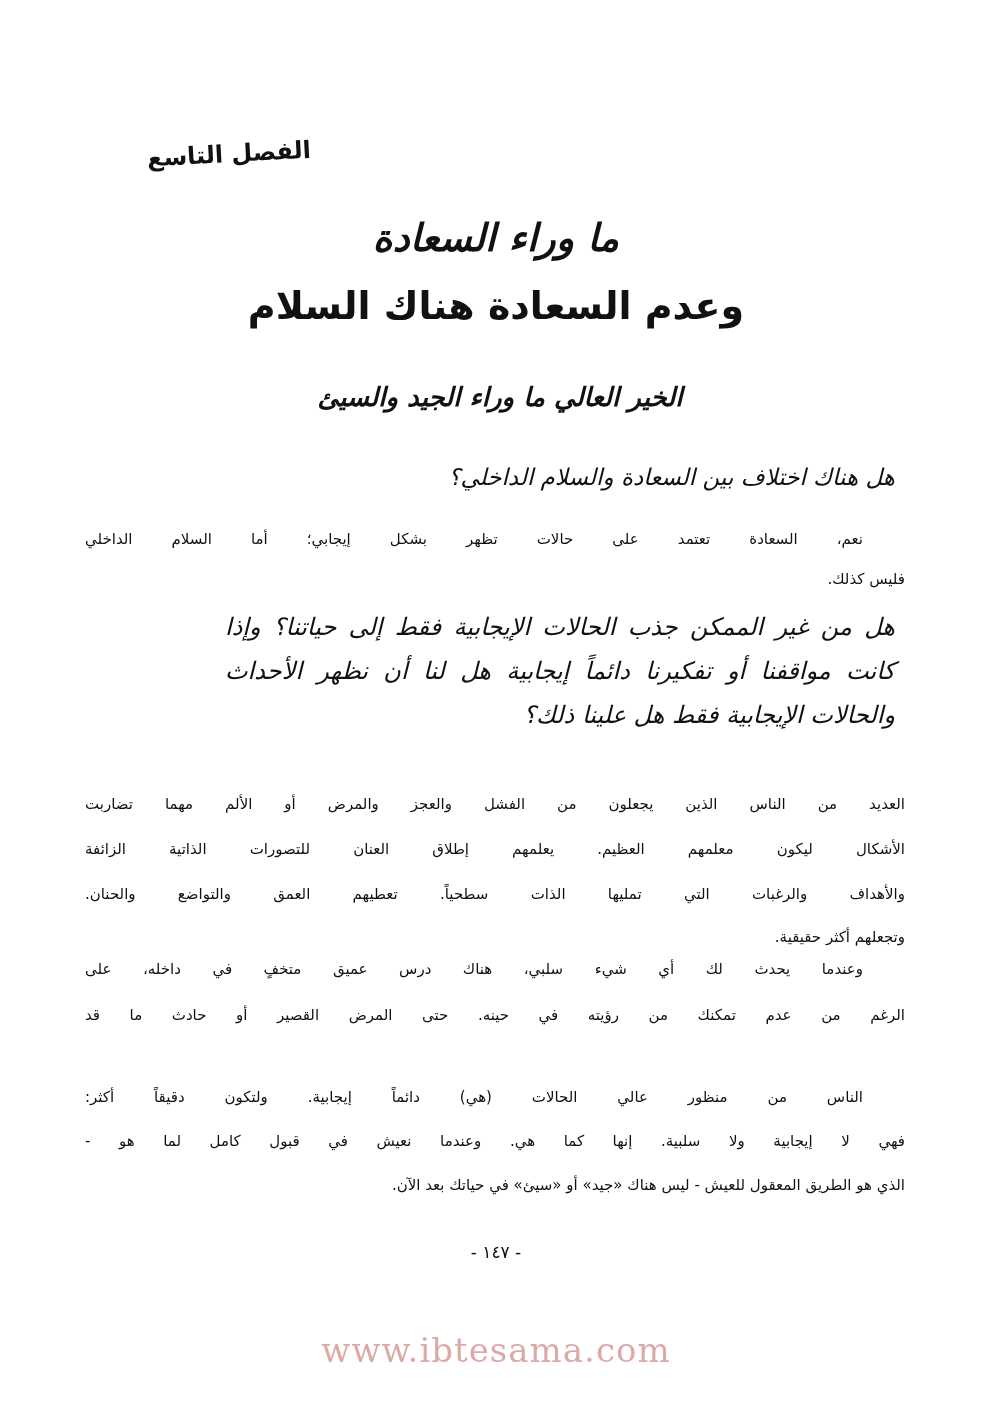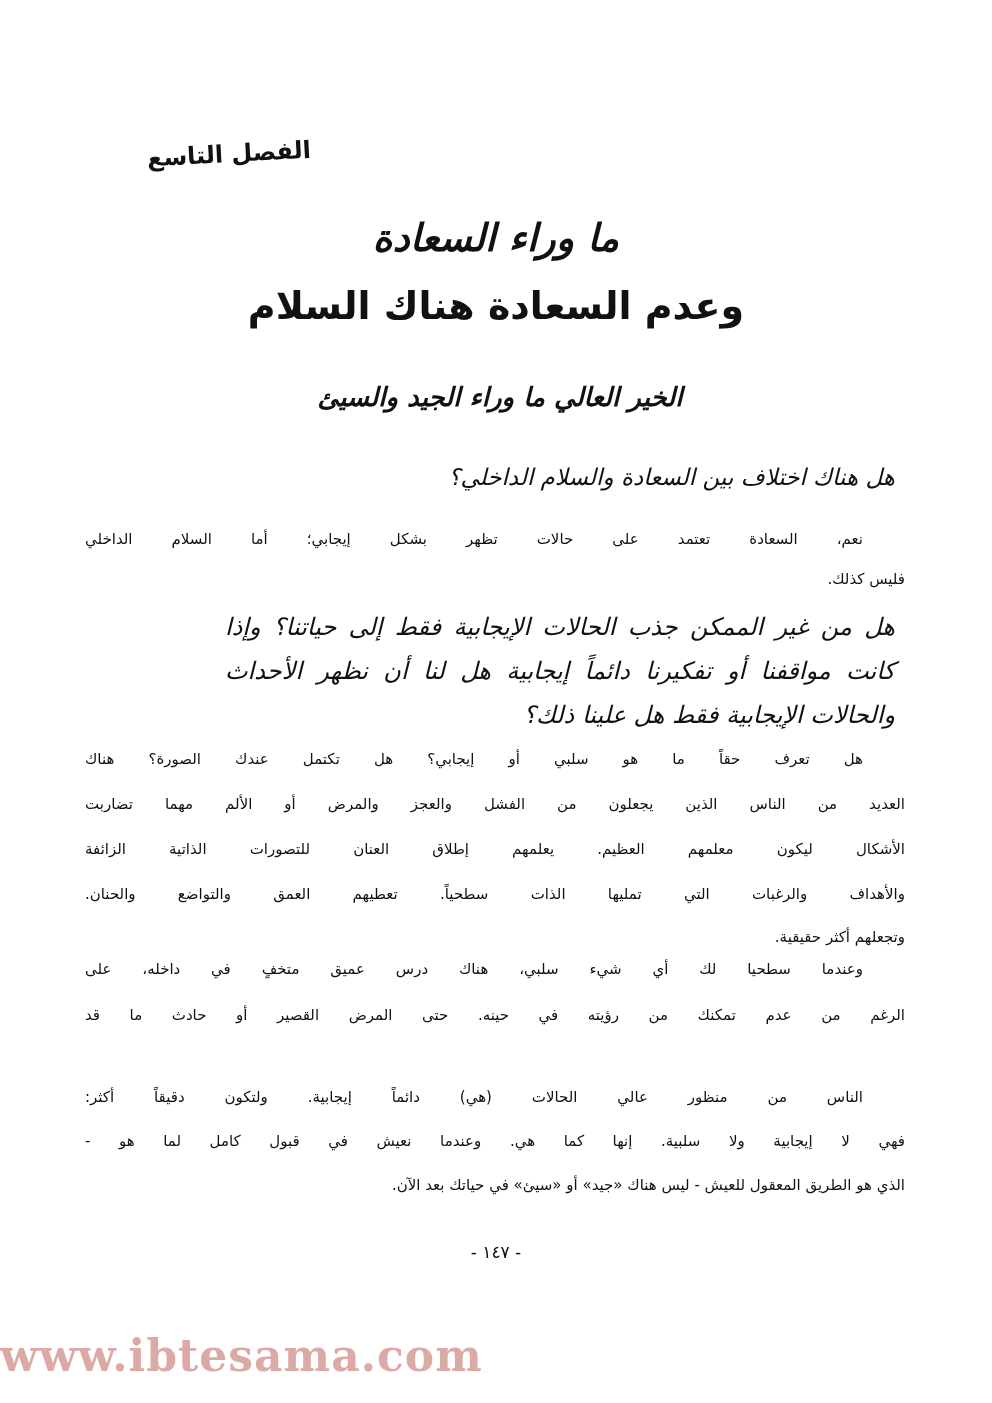--- a/index.html
+++ b/index.html
@@ -59,26 +59,25 @@
     left:140px;right:10px;
     font-size:24px;font-style:italic;
   }
   
   .page-number{
     left:0;right:0;top:1242px;text-align:center;
     font-size:17px;direction:rtl;
   }
   
   .watermark{
-    left:0;right:0;top:1330px;text-align:left;
+    left:0;right:0;top:1330px;text-align:center;
     font-family:"DejaVu Serif",serif;
-    font-size:44px;
+    font-size:34px;
     direction:ltr;
     letter-spacing:1px;
-    font-weight:bold;
   }
 </style>
 </head>
 <body>
 
 <div class="page" style="background: rgb(255, 255, 255); color: rgb(17, 17, 17);">
 
   <div class="abs chapter-label">الفصل التاسع</div>
 
   <div class="abs title title-1">ما وراء السعادة</div>
@@ -90,27 +89,26 @@
 
     <div class="line q1">هل هناك اختلاف بين السعادة والسلام الداخلي؟</div>
 
     <div class="line indent" style="top:522px">نعم، السعادة تعتمد على حالات تظهر بشكل إيجابي؛ أما السلام الداخلي</div>
     <div class="line endline" style="top:562px">فليس كذلك.</div>
 
     <div class="line q2line" style="top:610px">هل من غير الممكن جذب الحالات الإيجابية فقط إلى حياتنا؟ وإذا</div>
     <div class="line q2line" style="top:654px">كانت مواقفنا أو تفكيرنا دائماً إيجابية هل لنا أن نظهر الأحداث</div>
     <div class="line q2line endline" style="top:698px">والحالات الإيجابية فقط هل علينا ذلك؟</div>
 
-    <div class="line indent" style="top:742px">هل تعرف حقاً ما هو سلبي أو إيجابي؟ هل تكتمل عندك الصورة؟ هناك</div>
     <div class="line" style="top:787px">العديد من الناس الذين يجعلون من الفشل والعجز والمرض أو الألم مهما تضاربت</div>
     <div class="line" style="top:832px">الأشكال ليكون معلمهم العظيم. يعلمهم إطلاق العنان للتصورات الذاتية الزائفة</div>
     <div class="line" style="top:877px">والأهداف والرغبات التي تمليها الذات سطحياً. تعطيهم العمق والتواضع والحنان.</div>
     <div class="line endline" style="top:920px">وتجعلهم أكثر حقيقية.</div>
 
-    <div class="line indent" style="top:952px">وعندما سطحيا لك أي شيء سلبي، هناك درس عميق متخفٍ في داخله، على</div>
+    <div class="line indent" style="top:952px">وعندما يحدث لك أي شيء سلبي، هناك درس عميق متخفٍ في داخله، على</div>
     <div class="line" style="top:998px">الرغم من عدم تمكنك من رؤيته في حينه. حتى المرض القصير أو حادث ما قد</div>
 
     <div class="line indent" style="top:1080px">الناس من منظور عالي الحالات (هي) دائماً إيجابية. ولتكون دقيقاً أكثر:</div>
     <div class="line" style="top:1124px">فهي لا إيجابية ولا سلبية. إنها كما هي. وعندما نعيش في قبول كامل لما هو -</div>
     <div class="line endline" style="top:1168px">الذي هو الطريق المعقول للعيش - ليس هناك «جيد» أو «سيئ» في حياتك بعد الآن.</div>
 
   </div>
 
   <div class="abs page-number">- ١٤٧ -</div>
 

